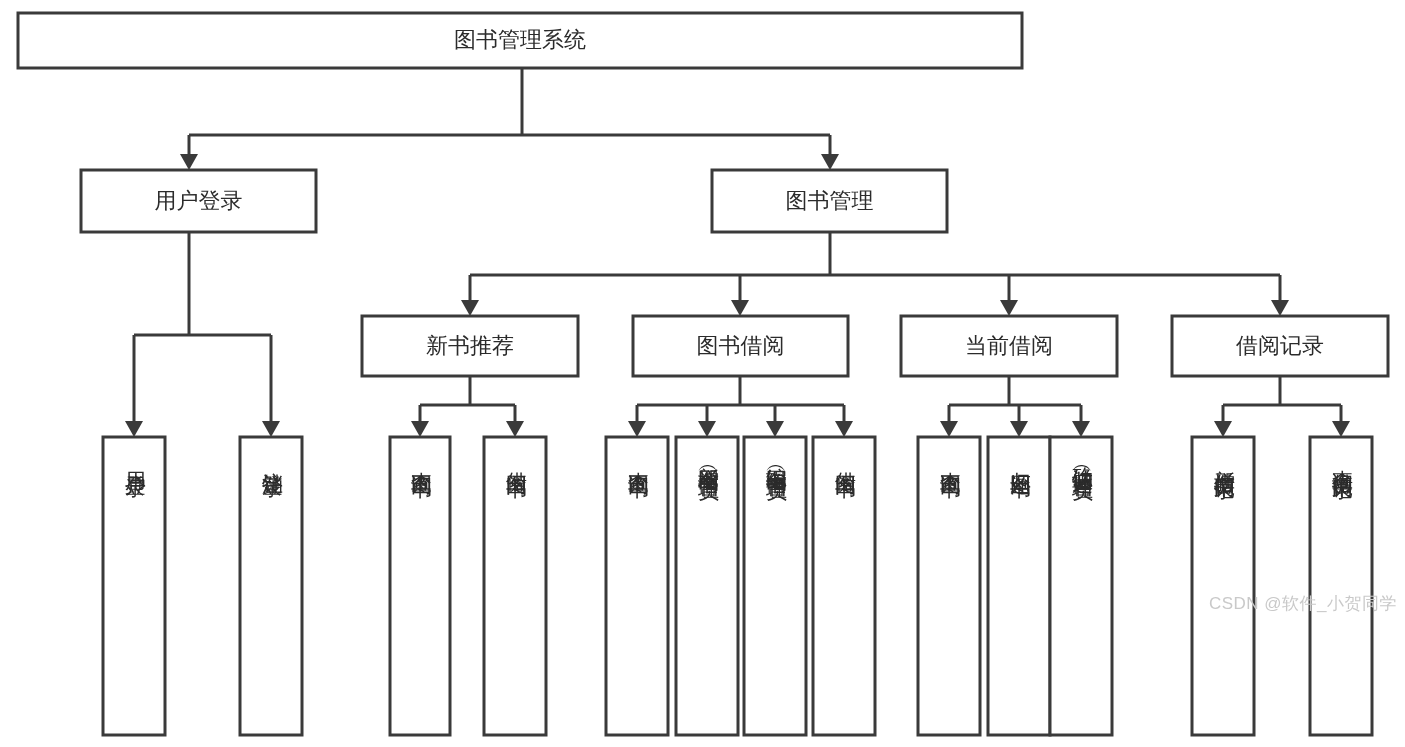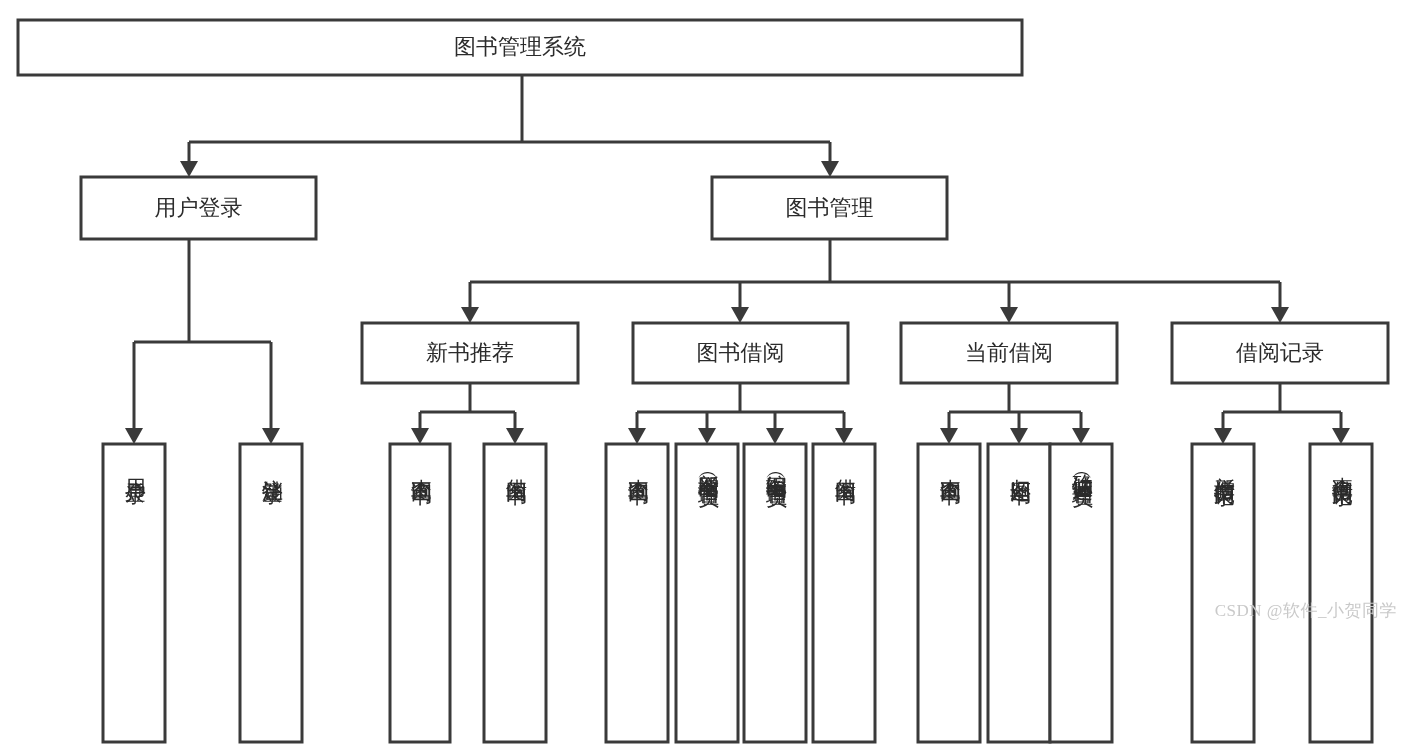--- a/index.html
+++ b/index.html
@@ -13,21 +13,20 @@
     position: relative;
     font-family: "Liberation Sans", "DejaVu Sans", sans-serif;
     overflow: hidden;
   }
   #diagram-root {
     position: absolute;
     left: 0;
     top: 0;
     width: 1405px;
     height: 621px;
-    margin-top: 7px;
   }
   svg#flow {
     position: absolute;
     left: 0;
     top: 0;
     width: 1405px;
     height: 747px;
     display: block;
   }
   .node-box {
@@ -54,21 +53,21 @@
     fill: none;
   }
   .arrow-head {
     fill: #3a3a3a;
     stroke: none;
   }
   .watermark {
     position: absolute;
     right: 8px;
     bottom: 6px;
-    font-family: Liberation Serif, serif;
+    font-family: Liberation Sans, sans-serif;
     font-size: 17px;
     color: #c9c9c9;
     letter-spacing: 0.5px;
     white-space: nowrap;
     pointer-events: none;
   }
 </style>
 </head>
 <body>
 

